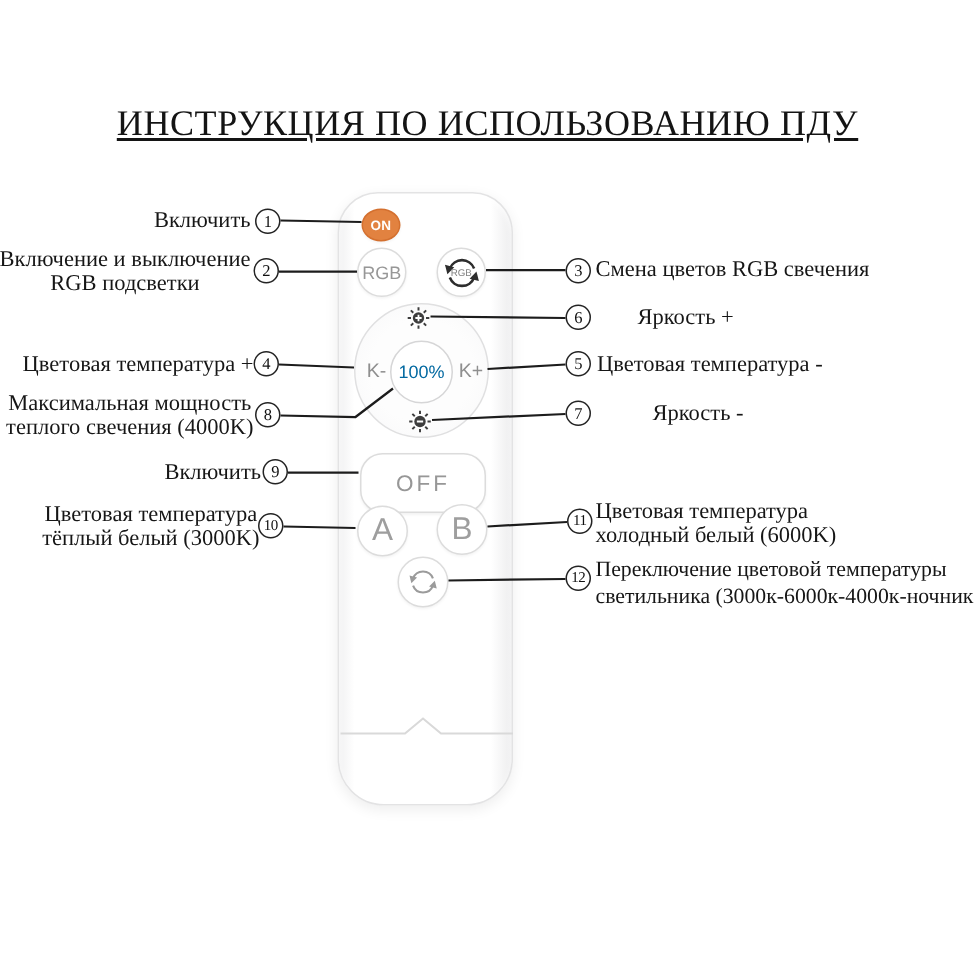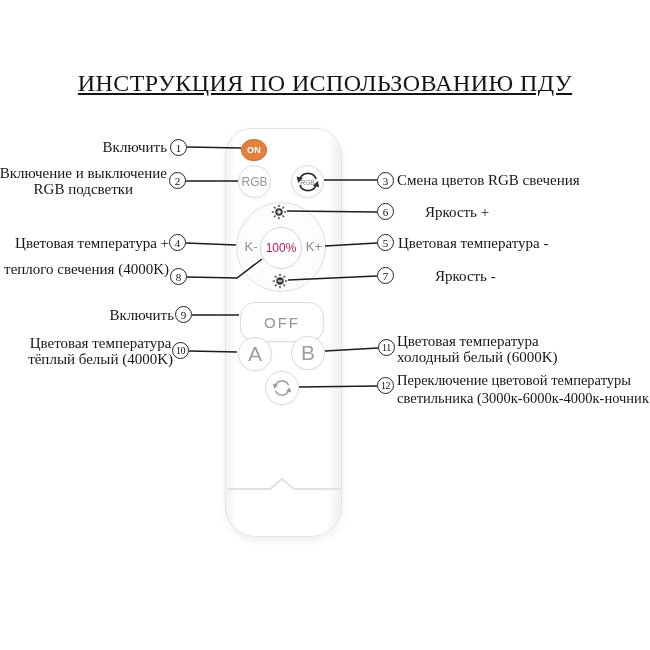--- a/index.html
+++ b/index.html
@@ -20,21 +20,21 @@
   .on{left:15px;top:10px;width:26px;height:22px;background:#e28240;border:1px solid #d4702f;
       color:#fff;font-size:9px;font-weight:bold;letter-spacing:0.2px;}
   .rgb{left:12px;top:36px;width:33px;height:33px;font-size:12px;}
   .rgbcycle{left:65px;top:36px;width:33px;height:33px;}
   .rgbcycle .tiny{position:absolute;left:0;right:0;top:13px;text-align:center;
       font-size:6.5px;color:#828282;font-family:"Liberation Sans",sans-serif;}
   .pad-outer{position:absolute;left:10px;top:73px;width:90px;height:90px;border:1.5px solid #e0e0e1;
       border-radius:50%;box-sizing:border-box;background:radial-gradient(circle,#fdfdfd 55%,#f7f7f8 100%);}
   .pad-inner{position:absolute;left:34px;top:98px;width:42px;height:42px;border:1.5px solid #d6d6d7;
       border-radius:50%;box-sizing:border-box;background:#fff;display:flex;align-items:center;
-      justify-content:center;font-size:12px;color:#be185d;font-family:"Liberation Sans",sans-serif;}
+      justify-content:center;font-size:12px;color:#0369a1;font-family:"Liberation Sans",sans-serif;}
   .ktxt{position:absolute;width:24px;text-align:center;font-size:13px;color:#8f8f8f;
       font-family:"Liberation Sans",sans-serif;}
   .kminus{left:13px;top:110px;}
   .kplus{left:76px;top:110px;}
   .sunic{position:absolute;}
   .off{left:14px;top:173px;width:84px;height:40px;border-radius:15px;font-size:15px;letter-spacing:2px;}
   .abtn{left:12px;top:208px;width:34px;height:34px;font-size:21px;color:#9e9e9e;}
   .bbtn{left:65px;top:207px;width:34px;height:34px;font-size:21px;color:#9e9e9e;}
   .cyc{left:39px;top:242px;width:34px;height:34px;}
   .battery{position:absolute;left:0;top:346px;}
@@ -194,28 +194,29 @@
     <span class="ln">Включить</span>
   </div>
   <div class="lab ca" style="right:483px;top:165px;">
     <span class="ln">Включение и выключение</span>
     <span class="ln">RGB подсветки</span>
   </div>
   <div class="lab ra" style="right:481px;top:235px;text-align:right;">
     <span class="ln">Цветовая температура +</span>
   </div>
   <div class="lab ca" style="right:481px;top:261px;">
+    <span class="ln">Максимальная мощность</span>
     <span class="ln">теплого свечения (4000K)</span>
   </div>
   <div class="lab ra" style="right:476px;top:307px;">
     <span class="ln">Включить</span>
   </div>
   <div class="lab ca" style="right:477px;top:335px;">
     <span class="ln">Цветовая температура</span>
-    <span class="ln">тёплый белый (4000K)</span>
+    <span class="ln">тёплый белый (3000K)</span>
   </div>
 
   <div class="lab" style="left:397px;top:172px;">
     <span class="ln">Смена цветов RGB свечения</span>
   </div>
   <div class="lab" style="left:397px;top:204px;margin-left:28px;">
     <span class="ln">Яркость +</span>
   </div>
   <div class="lab" style="left:398px;top:235px;">
     <span class="ln">Цветовая температура -</span>

